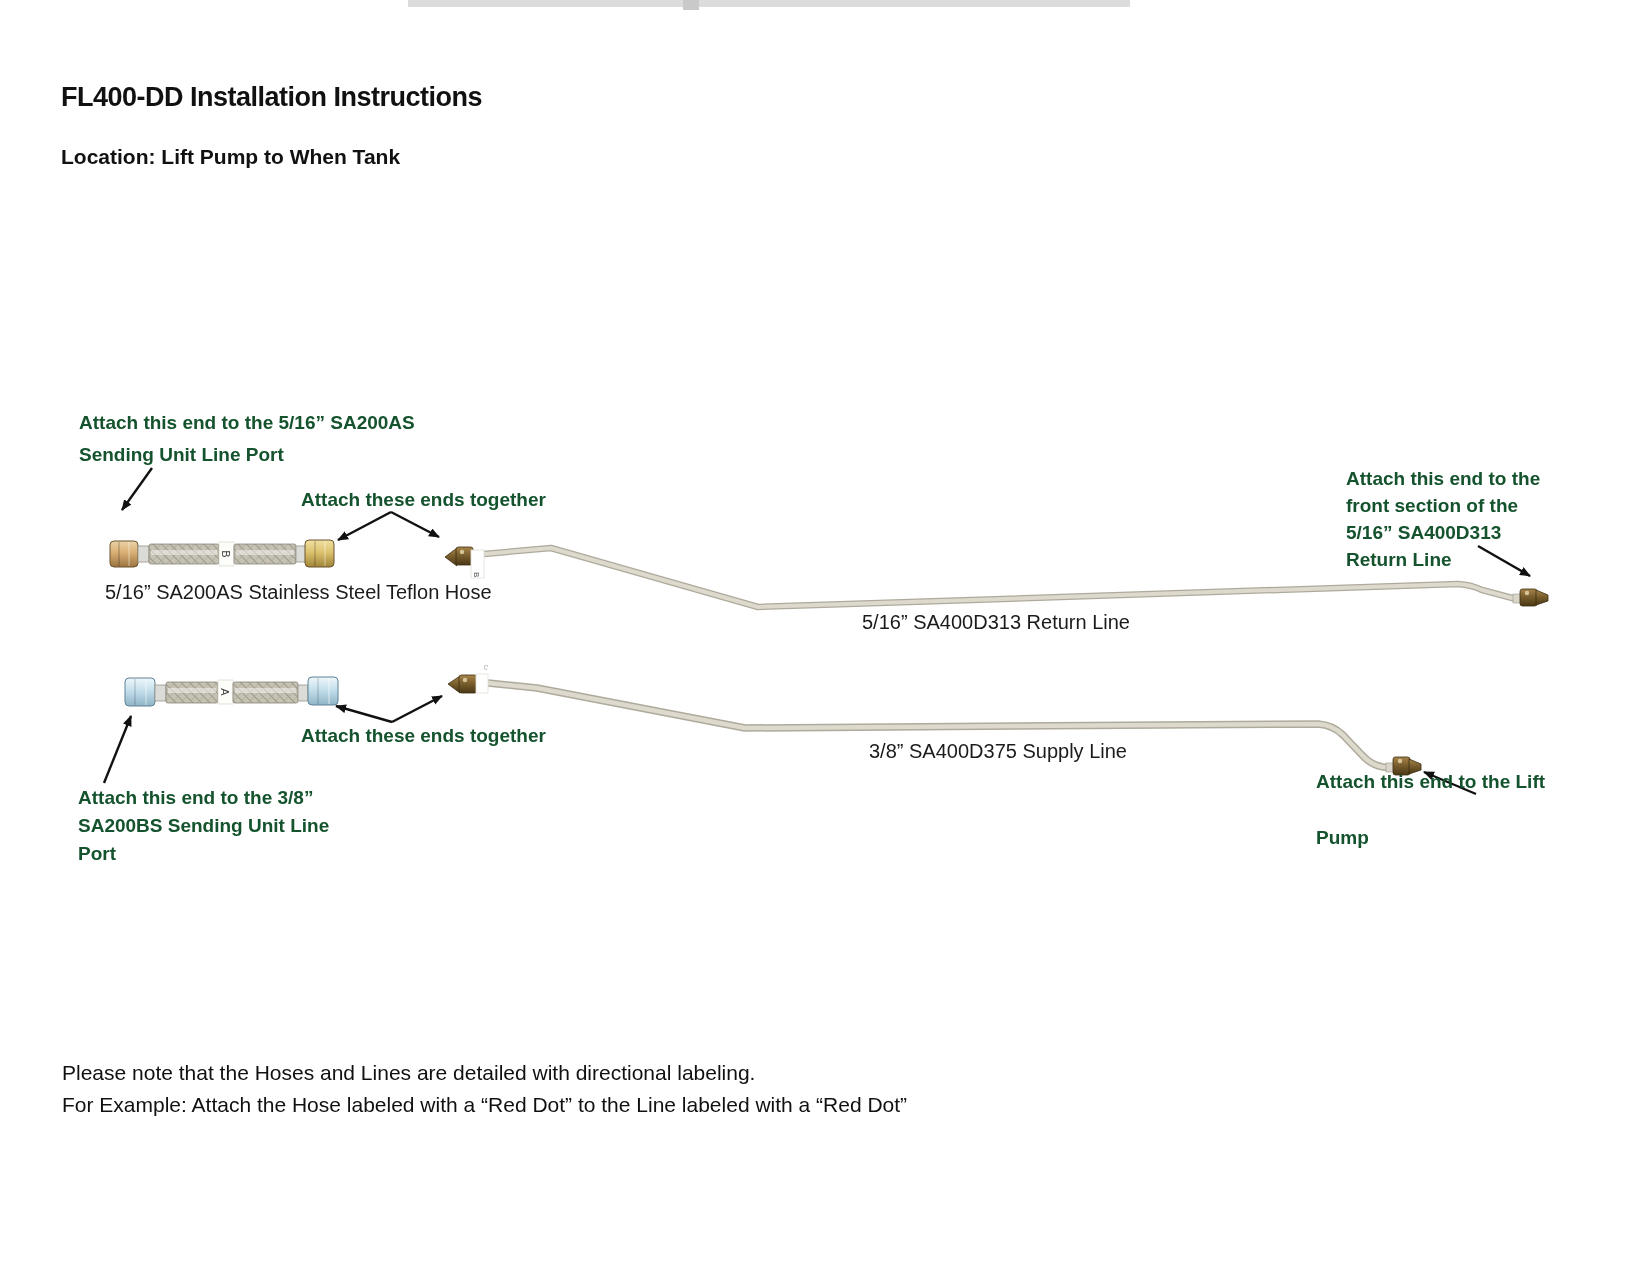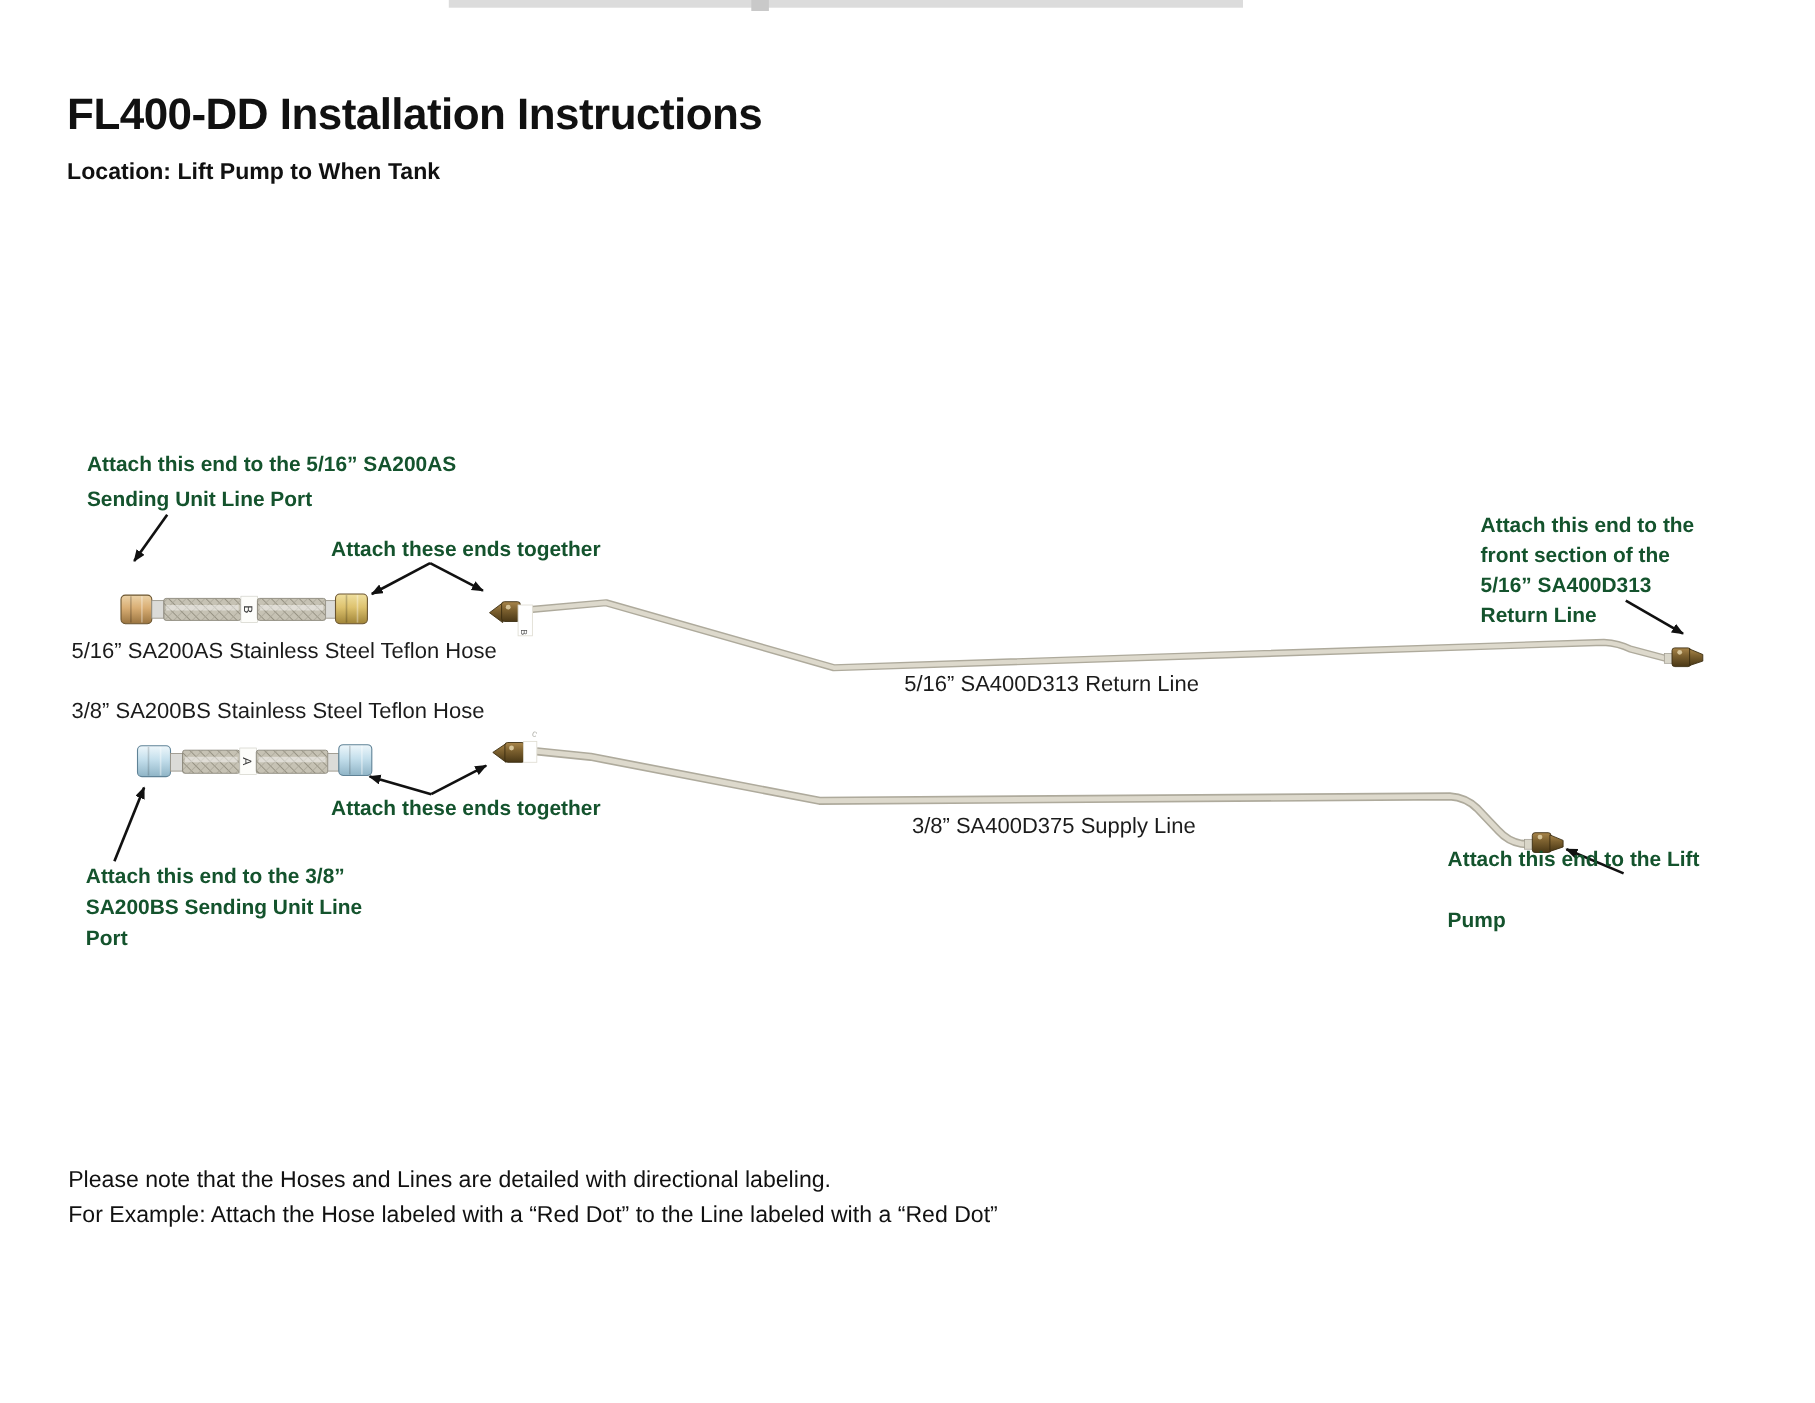--- a/index.html
+++ b/index.html
@@ -6,23 +6,23 @@
   body{
     width:1650px;height:1275px;
     background:#ffffff;
     font-family:"Liberation Sans", sans-serif;
     color:#1b1b1b;
     overflow:hidden;
     position:relative;
   }
   .page{position:absolute;inset:0;width:1650px;height:1275px;background:#fff;}
   .abs{position:absolute;white-space:nowrap;}
-  .title{font-size:40px;font-weight:bold;letter-spacing:-0.5px;color:#111;}
+  .title{font-size:27px;font-weight:bold;letter-spacing:-0.5px;color:#111;}
   .hbold{font-size:21px;font-weight:bold;color:#111;}
-  .lbl{font-size:20px;color:#1b1b1b;}
+  .lbl{font-size:20px;color:#1b1b1b;margin-left:40px;}
   .ann{font-size:19px;color:#14532d;font-weight:bold;}
   .note{font-size:21px;font-weight:normal;color:#111;}
   .top-strip{position:absolute;left:408px;top:0;width:722px;height:7px;background:#dcdcdc;}
   .top-strip-tick{position:absolute;left:683px;top:0;width:16px;height:10px;background:#c9c9c9;}
   svg.diagram{position:absolute;left:0;top:0;width:1650px;height:1275px;}
 </style>
 </head>
 <body>
 
 <div class="page">
@@ -156,21 +156,20 @@
       <line x1="1476" y1="794" x2="1424" y2="772" marker-end="url(#ah)"></line>
     </g>
   </svg>
 
   <div class="abs ann" style="left:79px;top:412px;">Attach this end to the 5/16” SA200AS</div>
   <div class="abs ann" style="left:79px;top:444px;">Sending Unit Line Port</div>
 
   <div class="abs ann" style="left:301px;top:489px;">Attach these ends together</div>
 
   <div class="abs lbl" style="left:65px;top:581px;">5/16” SA200AS Stainless Steel Teflon Hose</div>
-  <div class="abs lbl" style="left:65px;top:636px;">3/8” SA200BS Stainless Steel Teflon Hose</div>
 
   <div class="abs lbl" style="left:822px;top:611px;">5/16” SA400D313 Return Line</div>
   <div class="abs lbl" style="left:829px;top:740px;">3/8” SA400D375 Supply Line</div>
 
   <div class="abs ann" style="left:1346px;top:468px;">Attach this end to the</div>
   <div class="abs ann" style="left:1346px;top:495px;">front section of the</div>
   <div class="abs ann" style="left:1346px;top:522px;">5/16” SA400D313</div>
   <div class="abs ann" style="left:1346px;top:549px;">Return Line</div>
 
   <div class="abs ann" style="left:301px;top:725px;">Attach these ends together</div>

